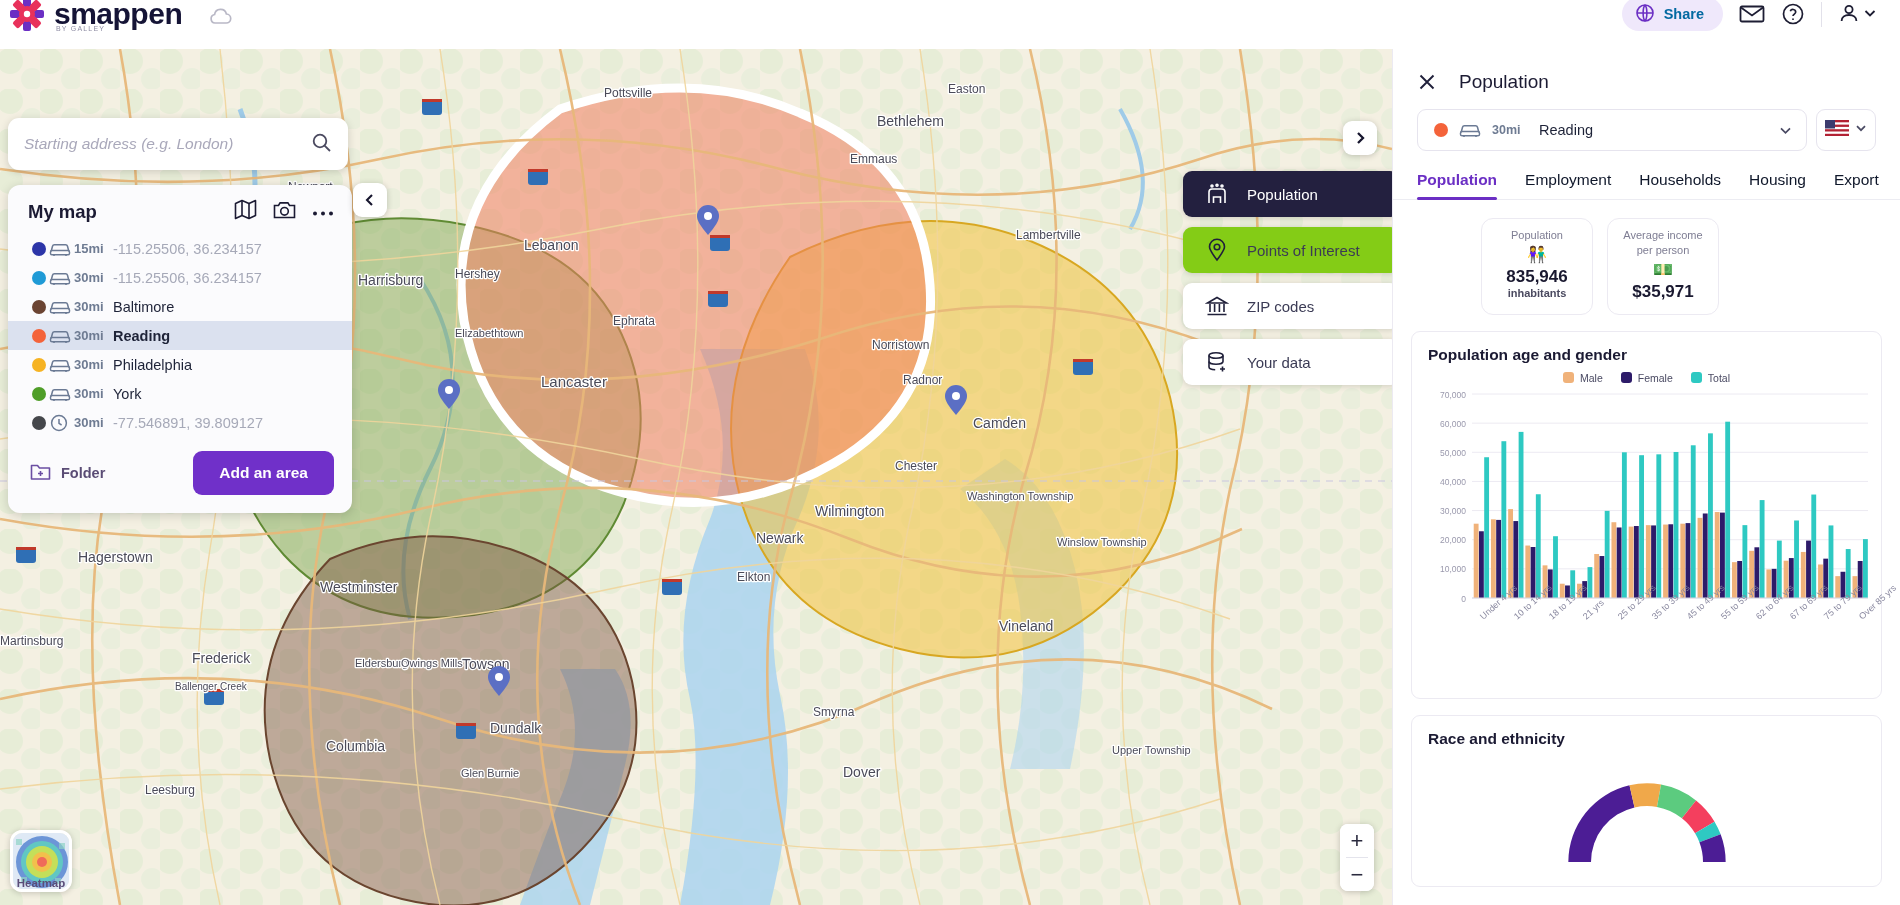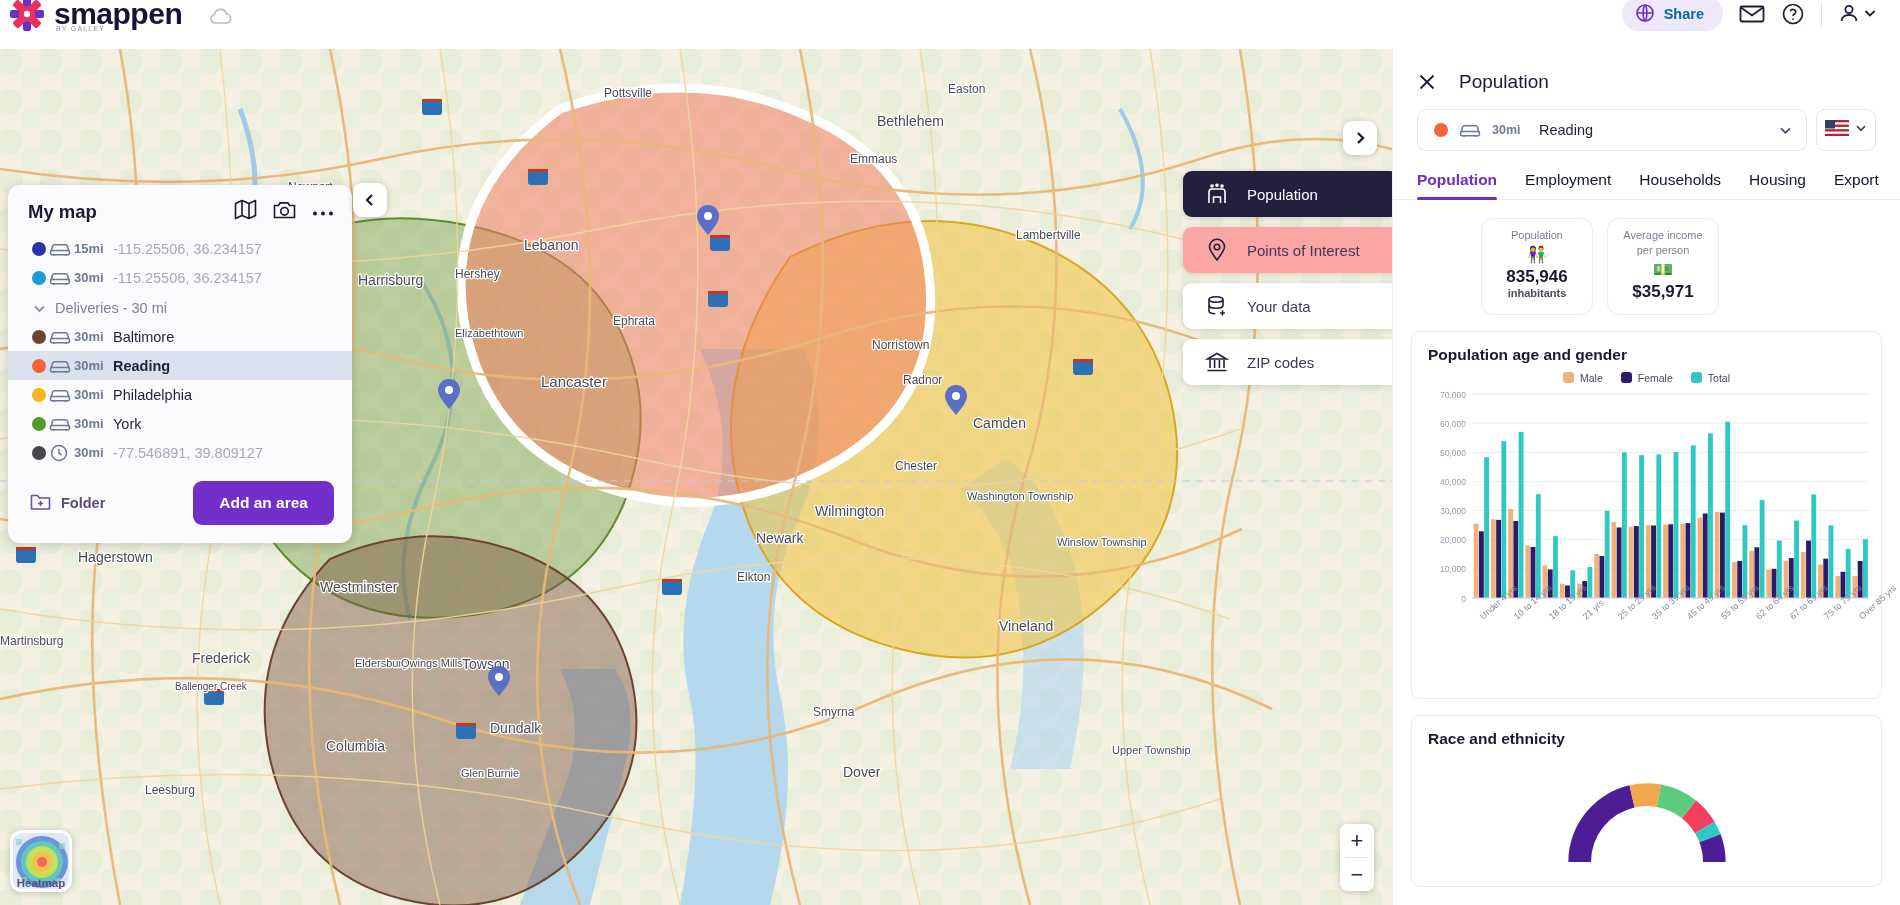--- a/index.html
+++ b/index.html
@@ -97,21 +97,21 @@
   .datamenu { position: absolute; top: 122px; left: 1183px; width: 216px; z-index: 30; }
   .dm-item {
     display: flex; align-items: center; gap: 18px; height: 46px;
     border-radius: 9px; padding-left: 22px; margin-bottom: 10px;
     background: #fff; box-shadow: 0 1px 6px rgba(0,0,0,.15); cursor: pointer; border: 0;
     width: 100%; font-family: "Liberation Sans", sans-serif;
   }
   .dm-item.active { background: #23203f; }
   .dm-item.active .dm-label { color: #fff; }
   .dm-item.active .dm-ic { color: #fff; }
-  .dm-item.ghost { background: #fca5a5; }
+  .dm-item.ghost { background: #84cc16; }
   .dm-ic { color: #20203a; display: flex; align-items: center; }
   .dm-label { font-size: 15px; color: #3b3b55; }
 
   
   .heatmap-widget {
     position: absolute; left: 10px; bottom: 13px; width: 62px; height: 62px;
     border-radius: 12px; border: 3px solid #fff; overflow: hidden; z-index: 30;
     box-shadow: 0 1px 6px rgba(0,0,0,.2); cursor: pointer;
   }
   .heatmap-label {
@@ -415,20 +415,29 @@
             <path d="M0 0 c-7.5 -9 -11 -14 -11 -19 a11 11 0 0 1 22 0 c0 5 -3.5 10 -11 19z" fill="#5b6fc4"></path>
             <circle cy="-19" r="4" fill="#fff"></circle>
           </g>
           <g transform="translate(499,647)">
             <path d="M0 0 c-7.5 -9 -11 -14 -11 -19 a11 11 0 0 1 22 0 c0 5 -3.5 10 -11 19z" fill="#5b6fc4"></path>
             <circle cy="-19" r="4" fill="#fff"></circle>
           </g>
         </g>
   </svg>
 
+  <div class="search-box">
+    <input class="search-input" placeholder="Starting address (e.g. London)" style="">
+    <span>
+      <svg width="21" height="21" viewBox="0 0 21 21" fill="none" stroke="#4b4a60" stroke-width="1.8">
+        <circle cx="9" cy="9" r="6.3"></circle>
+            <path d="M13.6 13.6L19 19"></path>
+      </svg>
+    </span>
+  </div>
 
   <div class="mymap">
     <div class="mymap-head">
       <span class="mymap-title">My map</span>
       <span class="mymap-actions">
         <span>
           <svg width="23" height="21" viewBox="0 0 23 21" fill="none" stroke="#1b1a33" stroke-width="1.6" stroke-linejoin="round">
             <path d="M1.5 4.5l6.5-3 7 3 6.5-3v15l-6.5 3-7-3-6.5 3z"></path>
                 <path d="M8 1.5v15M15 4.5v15"></path>
           </svg>
@@ -467,28 +476,20 @@
               <svg width="22" height="16" viewBox="0 0 22 16" fill="none" stroke="#6b7a94" stroke-width="1.5">
   <path d="M2.2 10.2l1.3-5A2 2 0 0 1 5.4 3.7h11.2a2 2 0 0 1 1.9 1.5l1.3 5"></path>
   <rect x="1.5" y="9.6" width="19" height="4.2" rx="1.6"></rect>
                 <path d="M5 13.8v1.2M17 13.8v1.2"></path>
               </svg>
             </span>
     <span class="dist">30mi</span>
     <span class="layer-name muted">-115.25506, 36.234157</span>
   </div>
         </div>
-    <div class="folder-row">
-      <span class="folder-caret">
-        <svg width="15" height="15" viewBox="0 0 15 15" fill="none" stroke="#8b8fa3" stroke-width="1.9">
-              <path d="M3 5.5L7.5 10 12 5.5"></path>
-            </svg>
-      </span>
-      <span class="folder-label">Deliveries - 30 mi</span>
-    </div>
     <div id="layers-folder">
           <div class="layer-row">
     <span class="dot" style="background:#6b4432"></span>
     <span class="mode-icon">
               <svg width="22" height="16" viewBox="0 0 22 16" fill="none" stroke="#6b7a94" stroke-width="1.5">
   <path d="M2.2 10.2l1.3-5A2 2 0 0 1 5.4 3.7h11.2a2 2 0 0 1 1.9 1.5l1.3 5"></path>
   <rect x="1.5" y="9.6" width="19" height="4.2" rx="1.6"></rect>
                 <path d="M5 13.8v1.2M17 13.8v1.2"></path>
               </svg>
             </span>
@@ -586,36 +587,36 @@
             <svg width="24" height="24" viewBox="0 0 24 24" fill="none" stroke="currentColor" stroke-width="1.6">
               <path d="M12 22c5-6.5 7.5-10 7.5-13.2A7.5 7.5 0 0 0 4.5 8.8C4.5 12 7 15.5 12 22z"></path>
               <circle cx="12" cy="9" r="2.8"></circle>
             </svg>
           </span>
     <span class="dm-label">Points of Interest</span>
   </button>
   <button class="dm-item ">
     <span class="dm-ic">
             <svg width="24" height="24" viewBox="0 0 24 24" fill="none" stroke="currentColor" stroke-width="1.6">
+              <path d="M2.5 9L12 3.5 21.5 9z"></path>
+              <path d="M5 10v8M9.6 10v8M14.4 10v8M19 10v8M2.5 20.5h19"></path>
+            </svg>
+          </span>
+    <span class="dm-label">ZIP codes</span>
+  </button>
+  <button class="dm-item ">
+    <span class="dm-ic">
+            <svg width="24" height="24" viewBox="0 0 24 24" fill="none" stroke="currentColor" stroke-width="1.6">
               <ellipse cx="11" cy="5.5" rx="7" ry="2.8"></ellipse>
               <path d="M4 5.5v6c0 1.5 3.1 2.8 7 2.8s7-1.3 7-2.8v-6"></path>
               <path d="M4 11.5v5.5c0 1.4 2.7 2.6 6.2 2.8"></path>
               <path d="M17.5 16.5v5M15 19h5"></path>
             </svg>
           </span>
     <span class="dm-label">Your data</span>
-  </button>
-  <button class="dm-item ">
-    <span class="dm-ic">
-            <svg width="24" height="24" viewBox="0 0 24 24" fill="none" stroke="currentColor" stroke-width="1.6">
-              <path d="M2.5 9L12 3.5 21.5 9z"></path>
-              <path d="M5 10v8M9.6 10v8M14.4 10v8M19 10v8M2.5 20.5h19"></path>
-            </svg>
-          </span>
-    <span class="dm-label">ZIP codes</span>
   </button>
       </div>
 
   <div class="heatmap-widget">
     <svg width="58" height="58" viewBox="0 0 58 58">
       <rect width="58" height="58" fill="#dfe9f5"></rect>
       <circle cx="29" cy="29" r="26" fill="#4f7fd0" opacity=".8"></circle>
       <circle cx="29" cy="29" r="21" fill="#5fd0c0" opacity=".85"></circle>
       <circle cx="29" cy="29" r="16" fill="#cfe14e" opacity=".9"></circle>
       <circle cx="29" cy="29" r="10" fill="#f2c04c"></circle>

